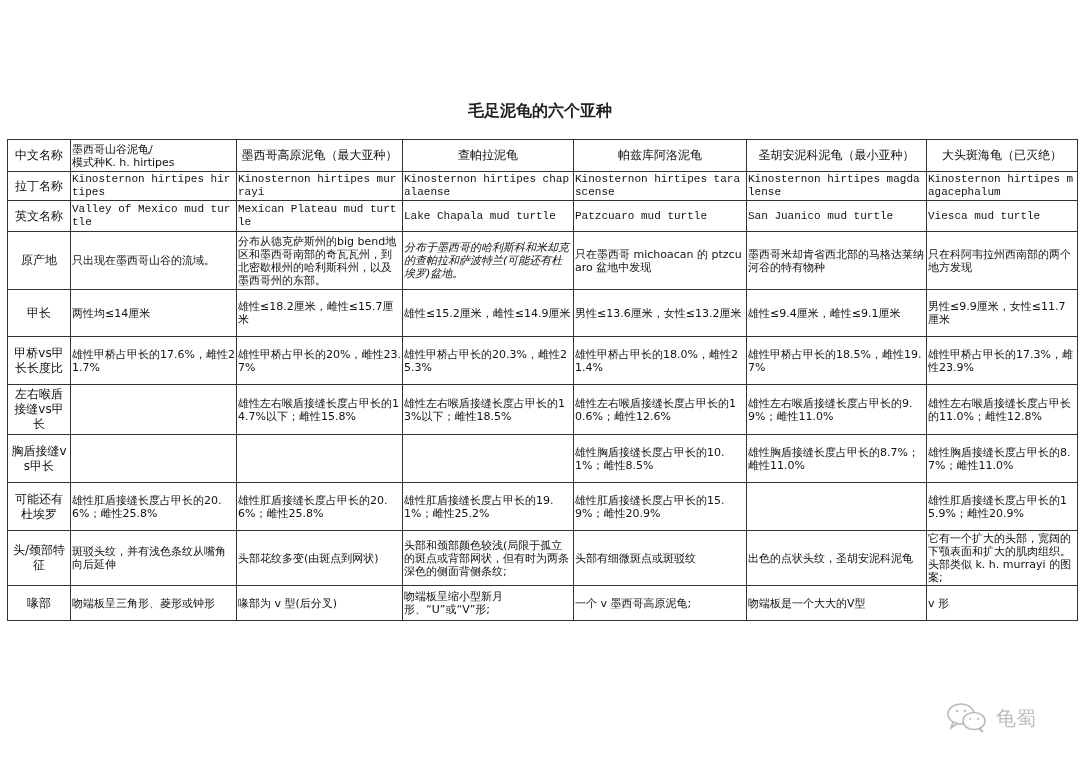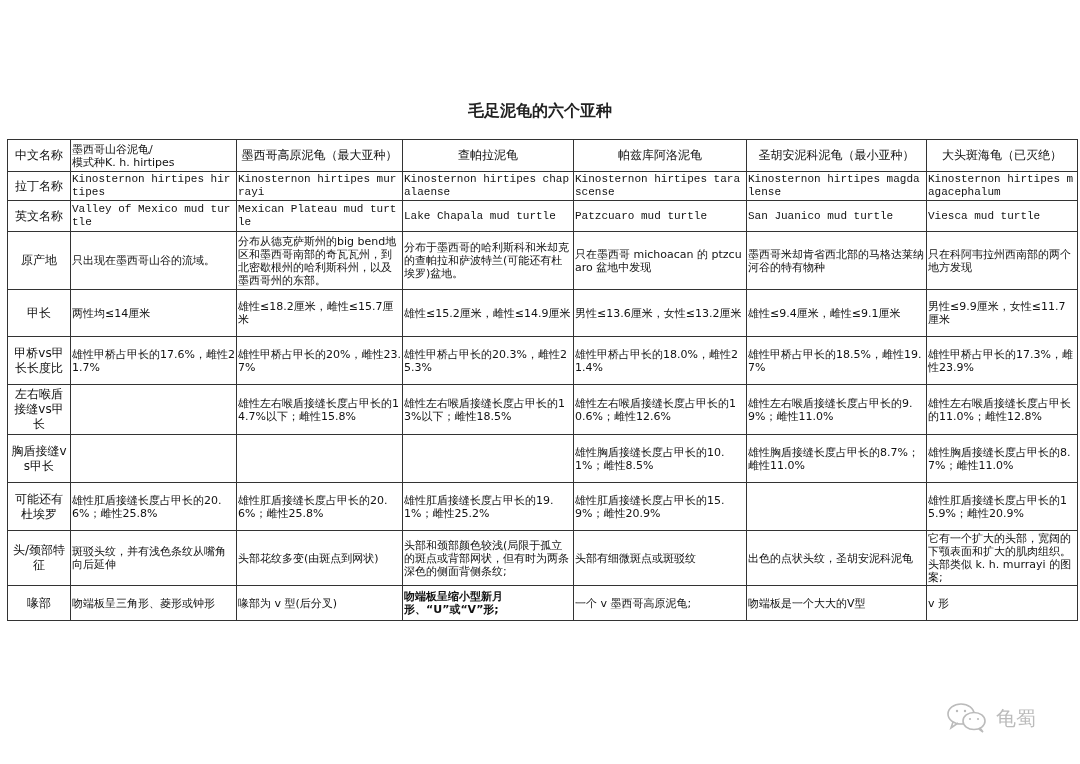--- a/index.html
+++ b/index.html
@@ -59,21 +59,21 @@
         <td class="mono" style="white-space: pre-line;">Mexican Plateau mud turtle</td>
         <td class="mono" style="white-space: pre-line;">Lake Chapala mud turtle</td>
         <td class="mono" style="white-space: pre-line;">Patzcuaro mud turtle</td>
         <td class="mono" style="white-space: pre-line;">San Juanico mud turtle</td>
         <td class="mono" style="white-space: pre-line;">  Viesca mud turtle</td>
       </tr>
       <tr style="height: 58px;">
         <td class="rh">原产地</td>
         <td style="white-space: pre-line;">只出现在墨西哥山谷的流域。</td>
         <td style="white-space: pre-line;">分布从德克萨斯州的big bend地区和墨西哥南部的奇瓦瓦州，到北密歇根州的哈利斯科州，以及墨西哥州的东部。</td>
-        <td style="white-space: pre-line;">分布于墨西哥的哈利斯科和米却克的查帕拉和萨波特兰(可能还有杜埃罗)盆地。</td>
+        <td style="white-space: pre-line; font-style: italic;">分布于墨西哥的哈利斯科和米却克的查帕拉和萨波特兰(可能还有杜埃罗)盆地。</td>
         <td style="white-space: pre-line;">只在墨西哥 michoacan 的 ptzcuaro 盆地中发现</td>
         <td style="white-space: pre-line;">墨西哥米却肯省西北部的马格达莱纳河谷的特有物种</td>
         <td style="white-space: pre-line;">只在科阿韦拉州西南部的两个地方发现</td>
       </tr>
       <tr style="height: 47px;">
         <td class="rh">甲长</td>
         <td style="white-space: pre-line;">两性均≤14厘米</td>
         <td style="white-space: pre-line;">雄性≤18.2厘米，雌性≤15.7厘米</td>
         <td style="white-space: pre-line;">雄性≤15.2厘米，雌性≤14.9厘米</td>
         <td style="white-space: pre-line;">男性≤13.6厘米，女性≤13.2厘米</td>
@@ -122,21 +122,21 @@
         <td style="white-space: pre-line;">头部花纹多变(由斑点到网状)</td>
         <td style="white-space: pre-line;">头部和颈部颜色较浅(局限于孤立的斑点或背部网状，但有时为两条深色的侧面背侧条纹;</td>
         <td style="white-space: pre-line;">头部有细微斑点或斑驳纹</td>
         <td style="white-space: pre-line;">出色的点状头纹，圣胡安泥科泥龟</td>
         <td style="white-space: pre-line;">它有一个扩大的头部，宽阔的下颚表面和扩大的肌肉组织。头部类似 k. h. murrayi 的图案;</td>
       </tr>
       <tr style="height: 35px;">
         <td class="rh">喙部</td>
         <td style="white-space: pre-line;">吻端板呈三角形、菱形或钟形</td>
         <td style="white-space: pre-line;">喙部为 v 型(后分叉)</td>
-        <td style="white-space: pre-line; font-weight: bold;">吻端板呈缩小型新月形、“U”或“V”形;</td>
+        <td style="white-space: pre-line;">吻端板呈缩小型新月形、“U”或“V”形;</td>
         <td style="white-space: pre-line;">一个 v 墨西哥高原泥龟;</td>
         <td style="white-space: pre-line;">吻端板是一个大大的V型</td>
         <td style="white-space: pre-line;"> v 形</td>
       </tr>
     </tbody>
 </table>
 
 <div class="watermark">
   <svg width="44" height="32" viewBox="0 0 44 32">
     <ellipse cx="15" cy="12" rx="13" ry="10" fill="none" stroke="#bbb" stroke-width="1.6"></ellipse>

